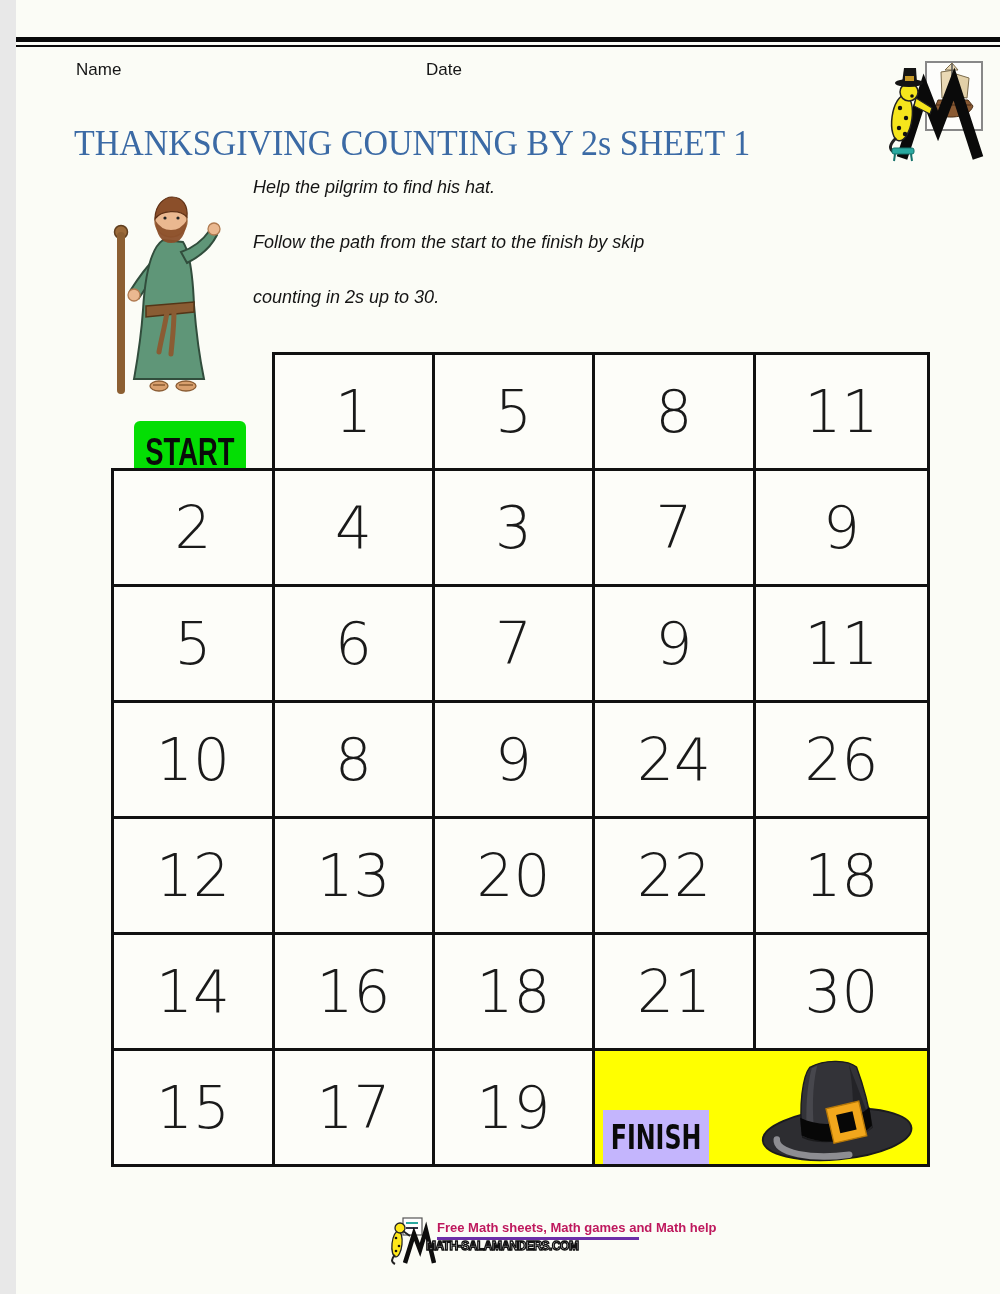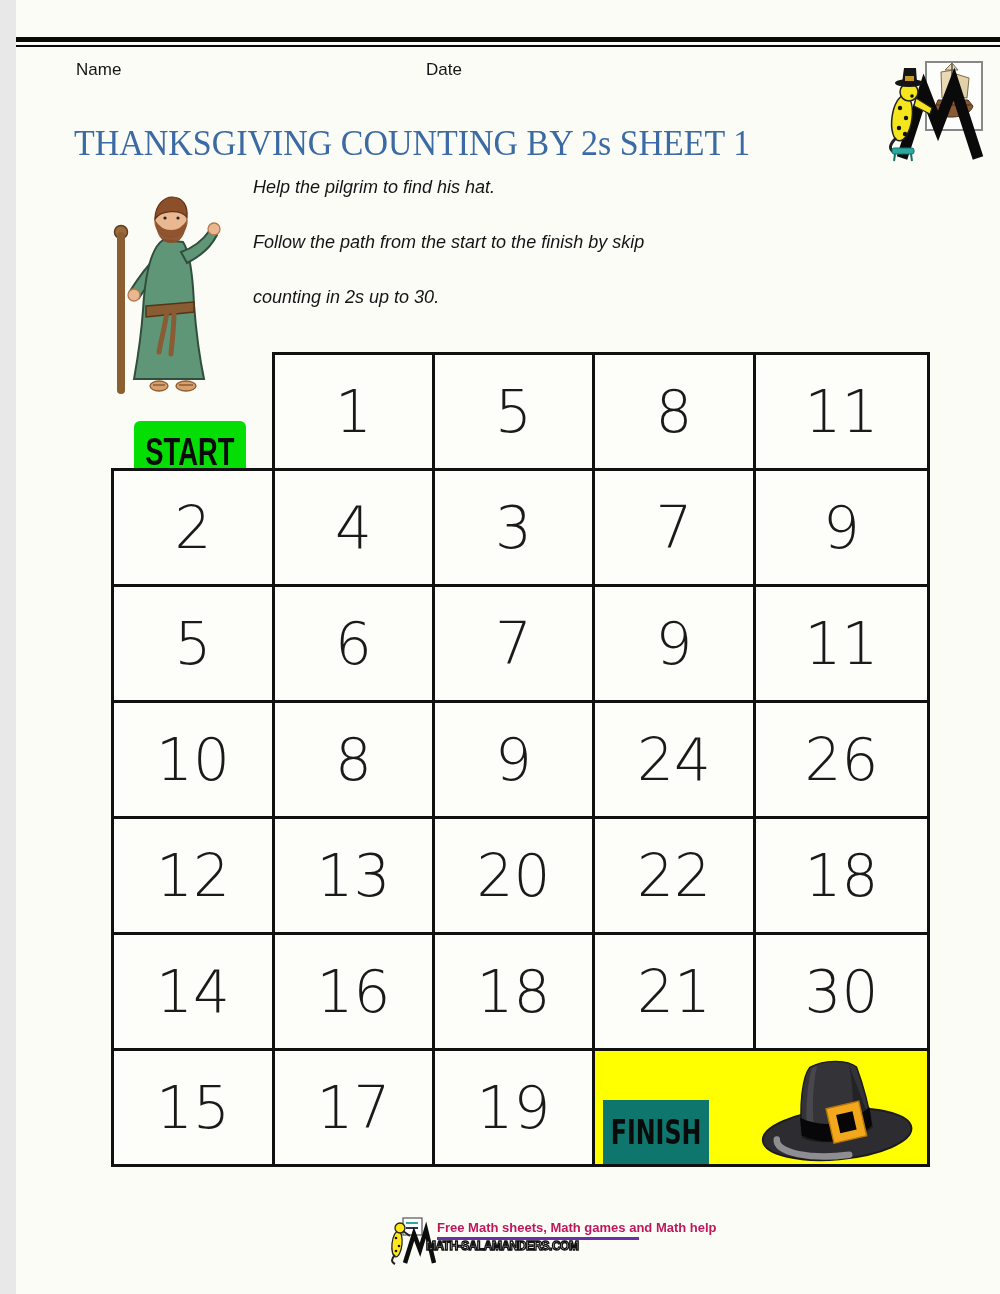--- a/index.html
+++ b/index.html
@@ -41,22 +41,22 @@
 
   table.maze { position:absolute; left:95px; top:352px; border-collapse:collapse; table-layout:fixed; }
   table.maze td {
     border:3px solid #111; height:116px; text-align:center; vertical-align:middle;
     background:#fdfdf9; font-size:58px; font-weight:300; color:#1a1a1a;
     font-family:"DejaVu Sans", sans-serif;
   }
   table.maze td.no-cell { border:none; background:transparent; }
   table.maze td.finish-cell { position:relative; background:#ffff00; padding:0; }
   .finish-badge {
-    position:absolute; left:8px; bottom:0; width:106px; height:64px;
-    background:#0f766e; display:flex; align-items:center; justify-content:center;text-align:center;
+    position:absolute; left:8px; bottom:0; width:106px; height:54px;
+    background:#c4b5fd; display:flex; align-items:center; justify-content:center;text-align:center;
   }
   .finish-badge .badge-text { font-size:33px; }
   .hat-art { position:absolute; right:10px; top:5px; width:162px; height:110px; }
 
   .footer-logo { position:absolute; left:372px; top:1216px; width:48px; height:50px; }
   .footer-tagline { position:absolute; left:421px; top:1220px; font-size:13px; font-weight:700; color:#be185d; white-space:nowrap; }
   .footer-rule { position:absolute; left:421px; top:1237px; width:202px; height:3px; background:#6b2fa8; }
   .footer-wordmark {
     position:absolute; left:410px; top:1239px; font-size:12px; font-weight:700;
     letter-spacing:-0.5px; white-space:nowrap;

